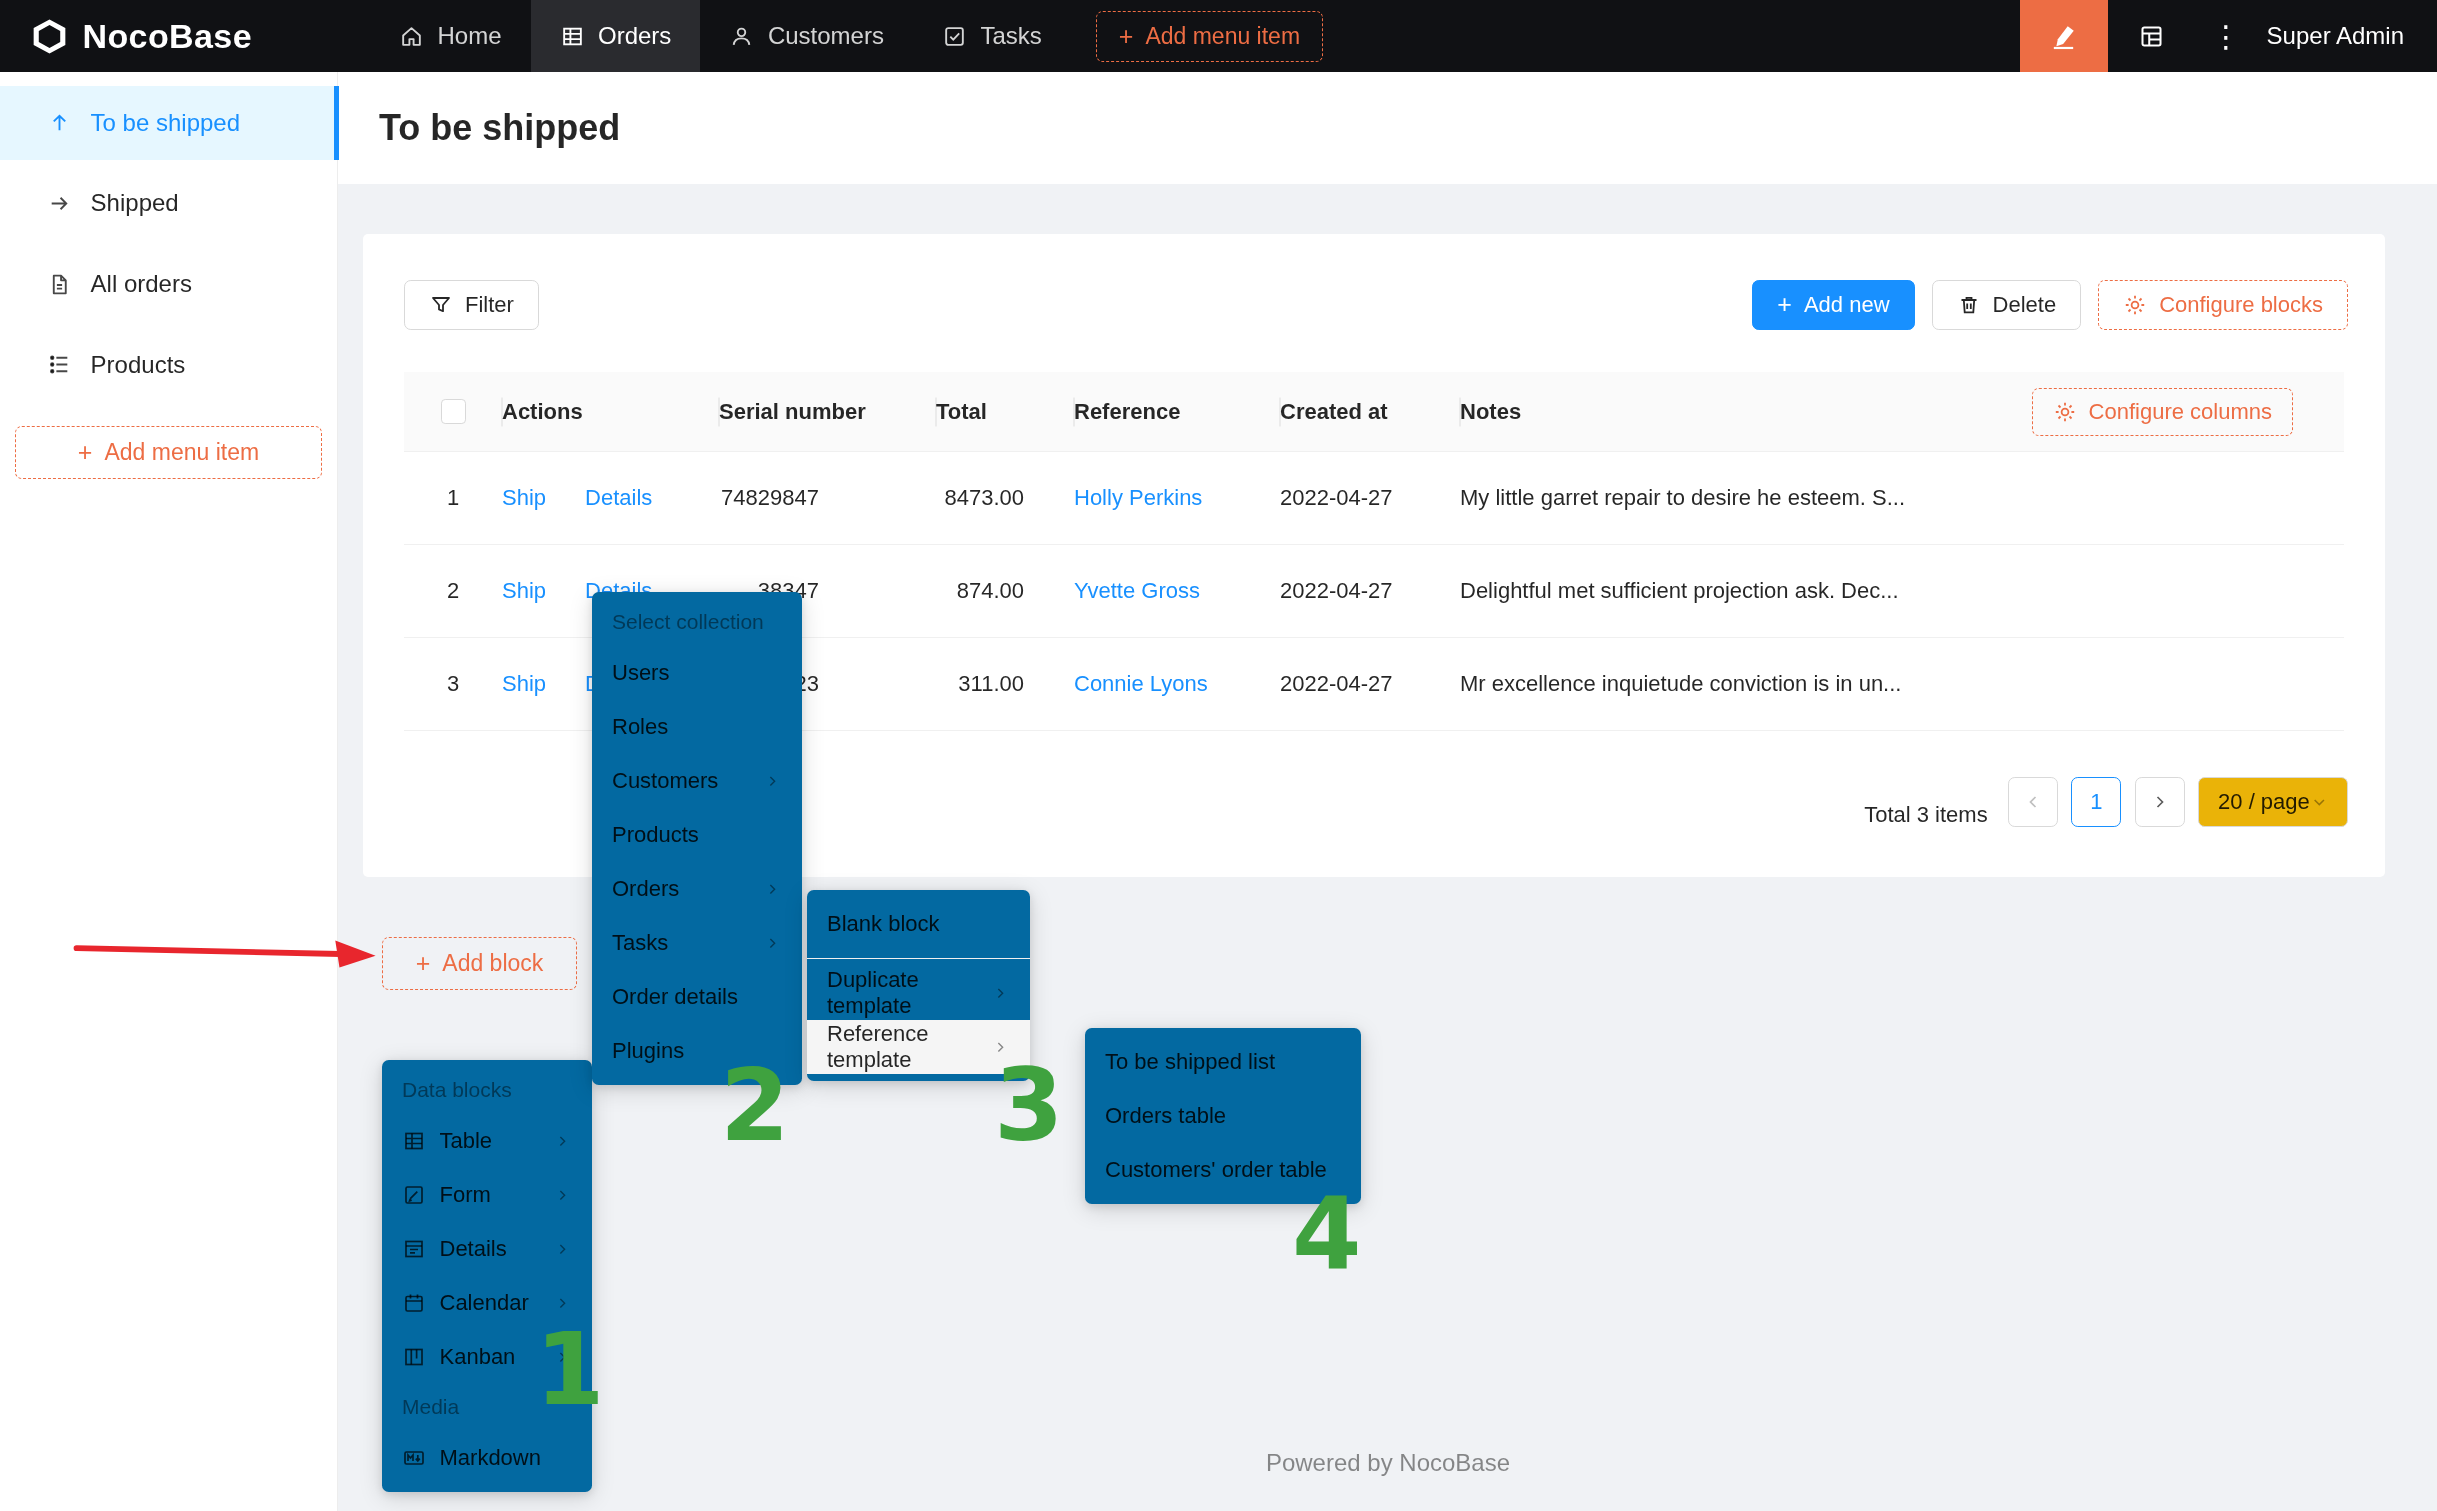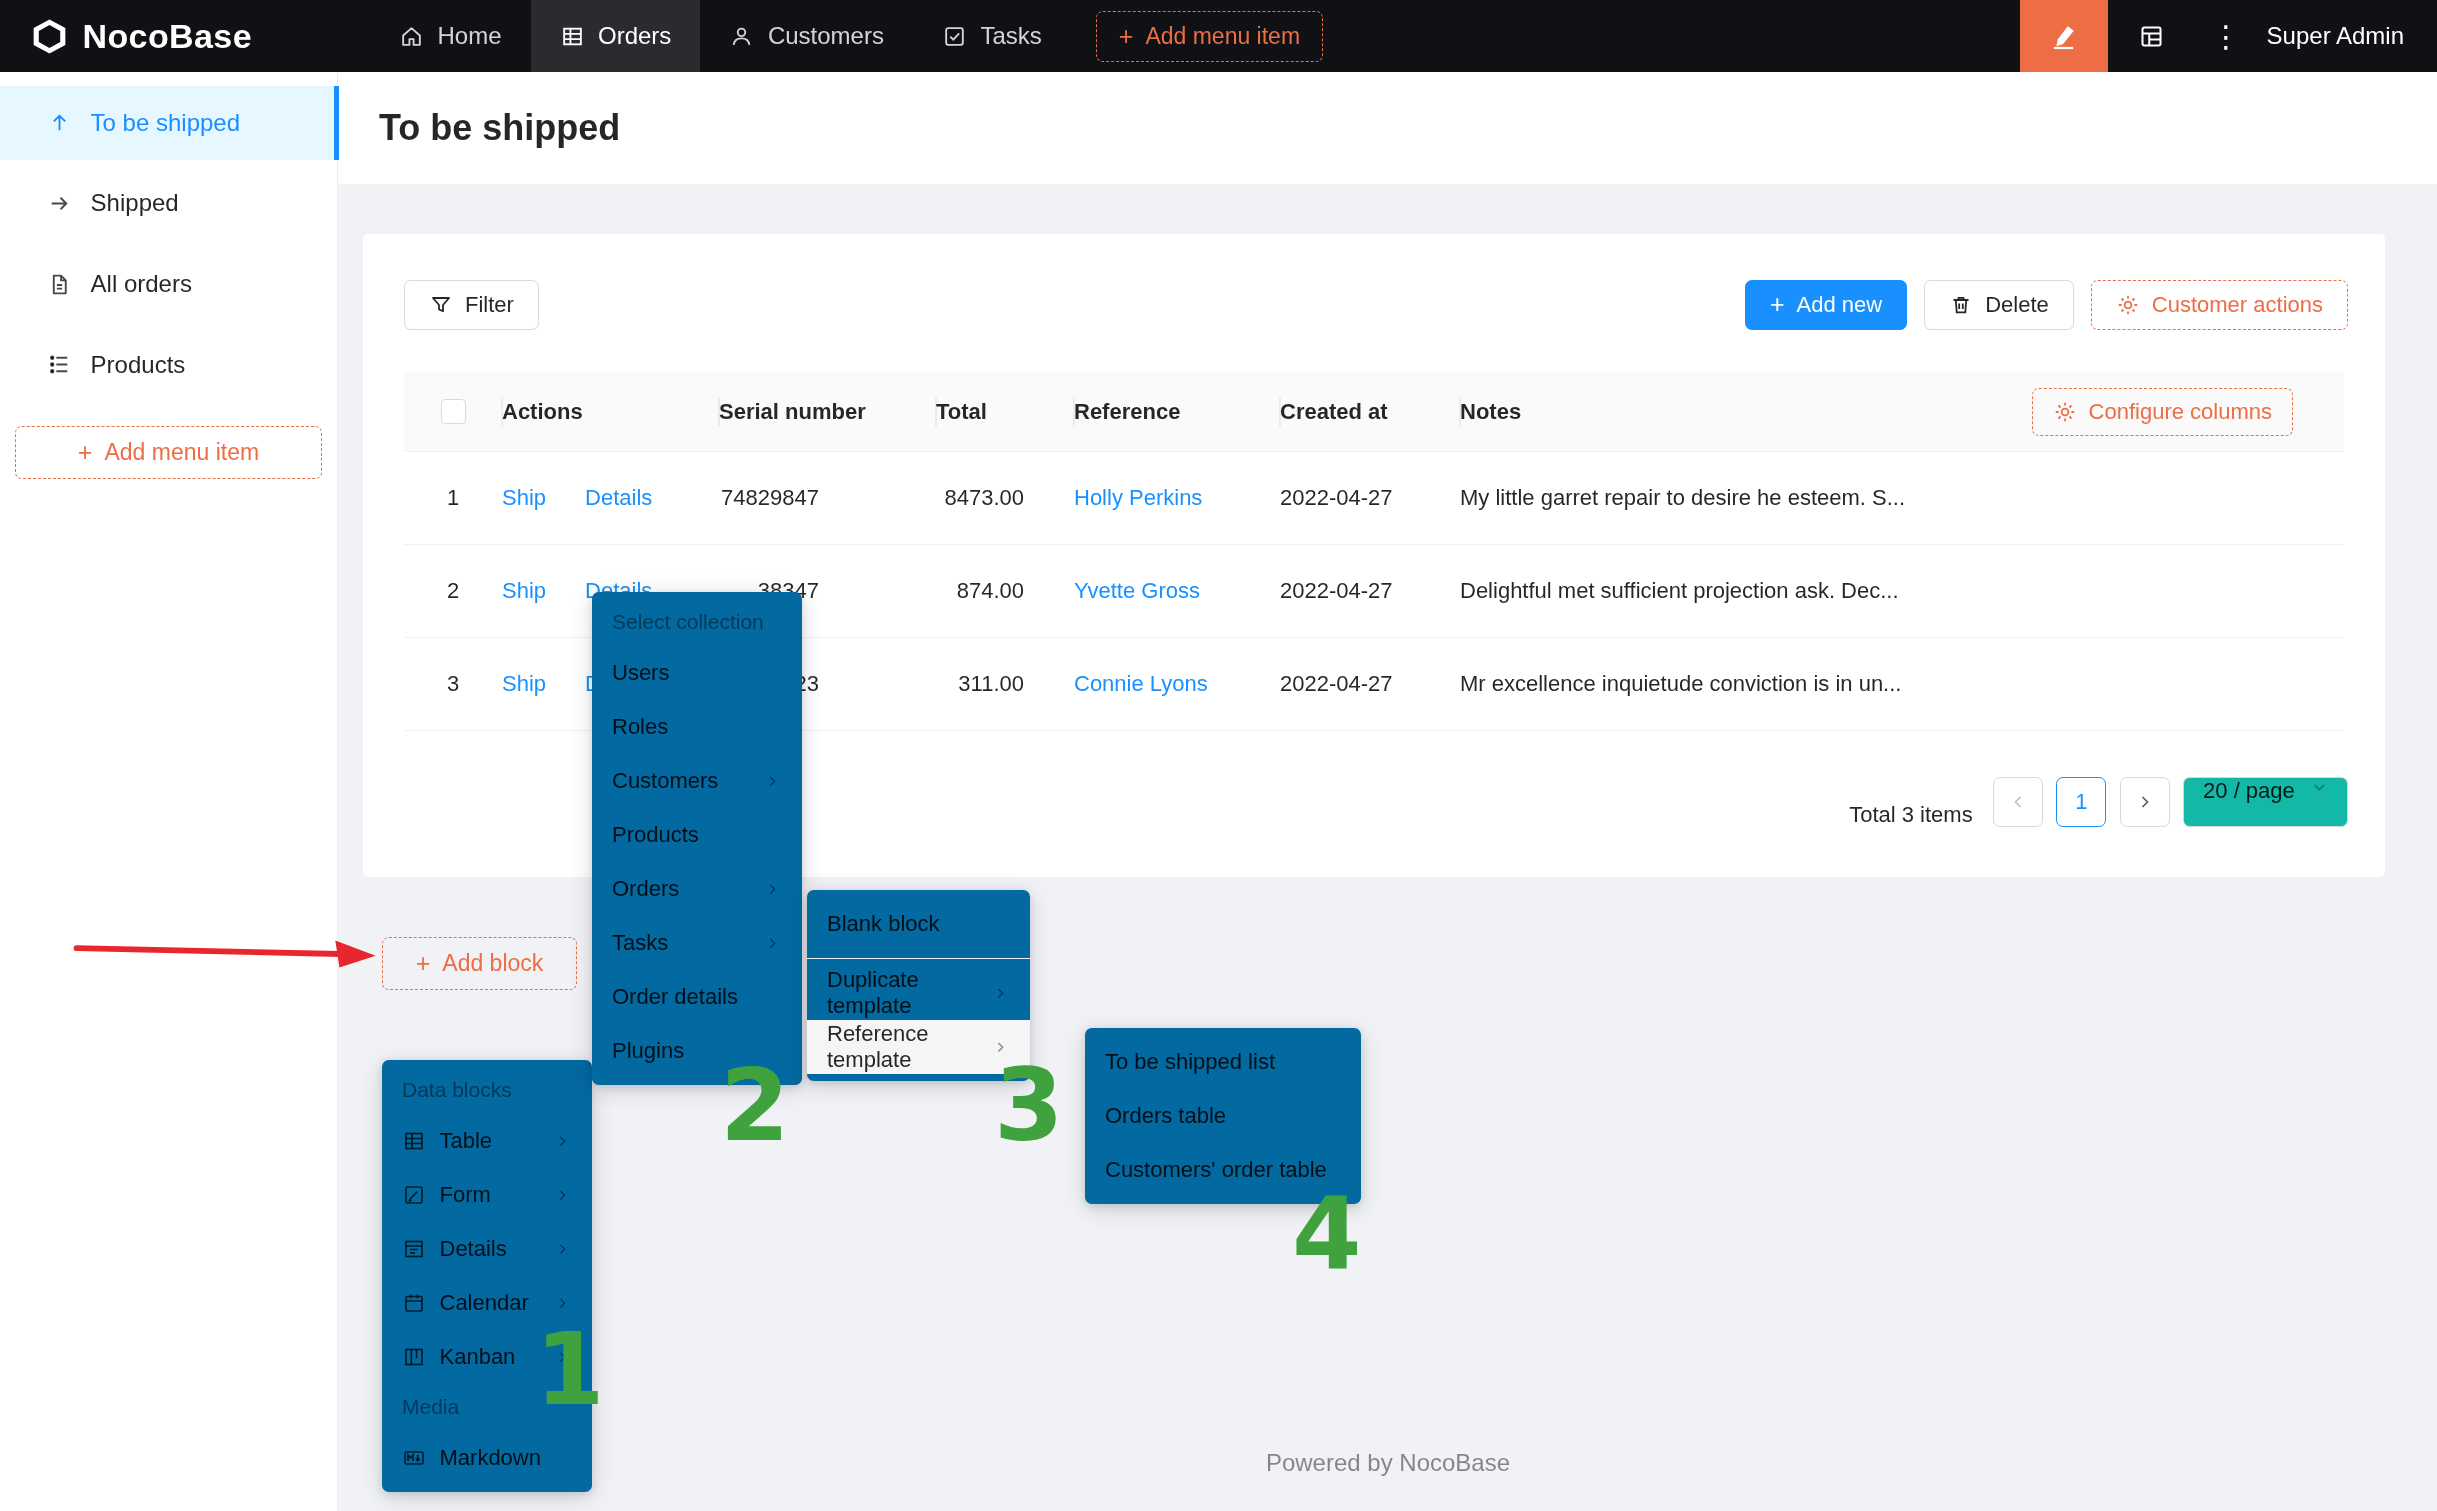--- a/index.html
+++ b/index.html
@@ -70,21 +70,21 @@
   .checkbox{width:25px;height:25px;border:1.7px solid #d9d9d9;border-radius:4.2px;background:#fff;cursor:pointer;}
 
   
   .pagination{display:flex;align-items:center;justify-content:flex-end;margin-top:46px;gap:13.5px;font-size:22px;}
   .pg-total{margin-right:6.8px;margin-top:25px;}
   .page-btn{min-width:50px;height:50px;border:1.7px solid #d9d9d9;border-radius:6.8px;display:flex;align-items:center;justify-content:center;background:#fff;cursor:pointer;font-size:22px;font-family:inherit;}
   .page-btn.current{border-color:#1890ff;color:#1890ff;}
   .page-btn .pg-icon{width:20px;height:20px;}
   .page-btn.prev{color:rgba(0,0,0,.25);}
   .page-btn.next{color:rgba(0,0,0,.65);}
-  .page-size{height:50px;border:1.7px solid #d9d9d9;border-radius:6.8px;background:#14b8a6;display:flex;align-items:flex-start;gap:15px;padding:0 18.6px;cursor:pointer;}
+  .page-size{height:50px;border:1.7px solid #d9d9d9;border-radius:6.8px;background:#eab308;display:flex;align-items:center;gap:0;padding:0 18.6px;cursor:pointer;}
   .page-size .pg-icon{width:18.6px;height:18.6px;color:rgba(0,0,0,.35);}
 
   
   .add-block{position:absolute;left:382px;top:937px;width:195px;height:53px;border:1.7px dashed #ED6D44;color:#ED6D44;border-radius:6.8px;background:transparent;display:flex;align-items:center;justify-content:center;gap:12px;font-size:23px;cursor:pointer;z-index:2;font-family:inherit;}
   .footer{position:absolute;left:0;right:0;top:1265px;text-align:center;color:rgba(0,0,0,.45);font-size:24px;}
 
   
   .menu{position:absolute;background:#0369a1;border-radius:6.8px;padding:6.8px 0;font-size:22px;z-index:20;
         box-shadow:0 5px 25px rgba(0,0,0,.14),0 2.5px 8.5px rgba(0,0,0,.10);}
   .menu .group-label{height:47px;display:flex;align-items:center;padding:0 20px;color:rgba(0,0,0,.45);font-size:21px;}
@@ -255,21 +255,21 @@
             </span>
             <span>Delete</span>
           </button>
           <button class="btn dashed-orange">
             <span class="b-icon">
               <svg viewBox="0 0 24 24" width="24" height="24" fill="none" stroke="currentColor" stroke-width="1.8">
                   <circle cx="12" cy="12" r="3.4"></circle>
                   <path d="M12 2.8V5.6 M12 18.4v2.8 M2.8 12h2.8 M18.4 12h2.8 M5.5 5.5l2 2 M16.5 16.5l2 2 M18.5 5.5l-2 2 M7.5 16.5l-2 2"></path>
                 </svg>
             </span>
-            <span>Customer actions</span>
+            <span>Configure blocks</span>
           </button>
         </div>
 
         <div class="table">
           <div class="tgrid thead">
             <div class="th col-check">
                 <span class="checkbox"></span>
               </div>
             <div class="th">Actions</div>
             <div class="th">Serial number</div>

